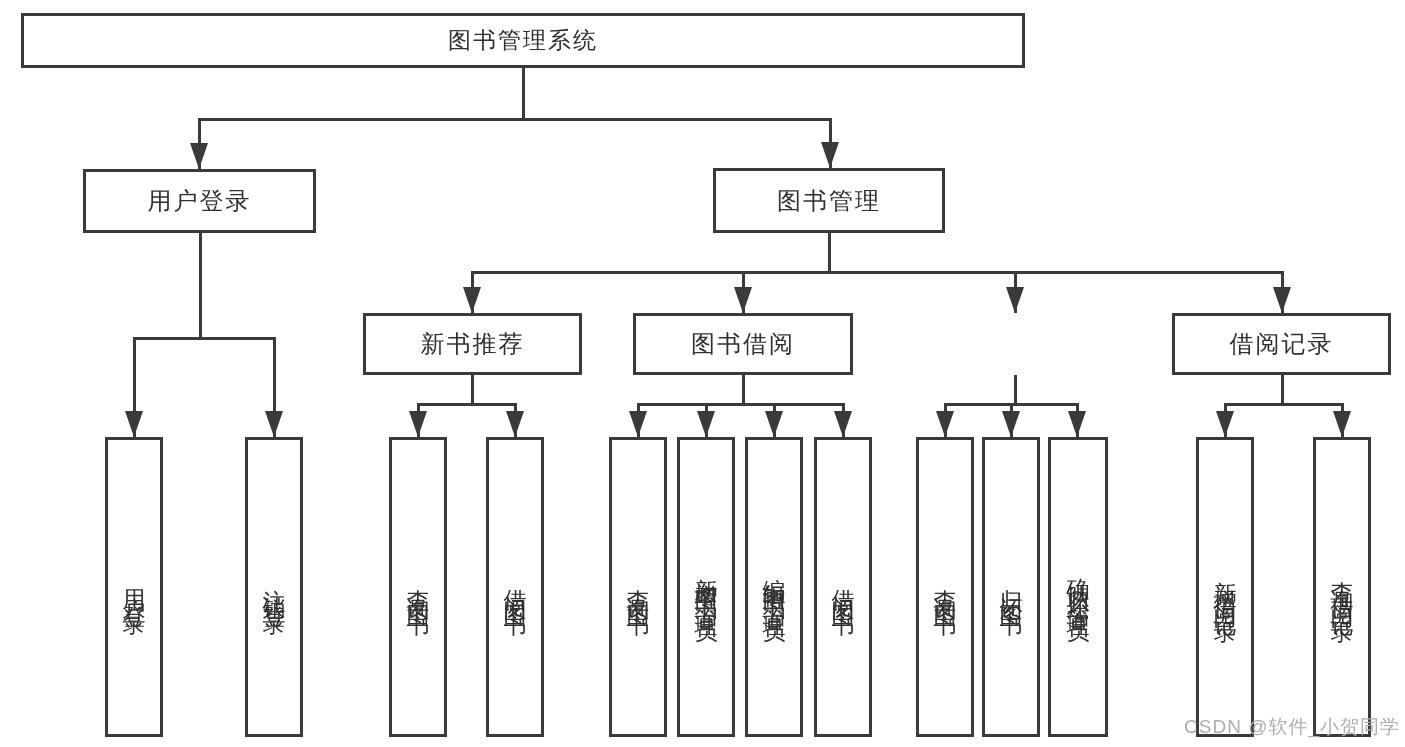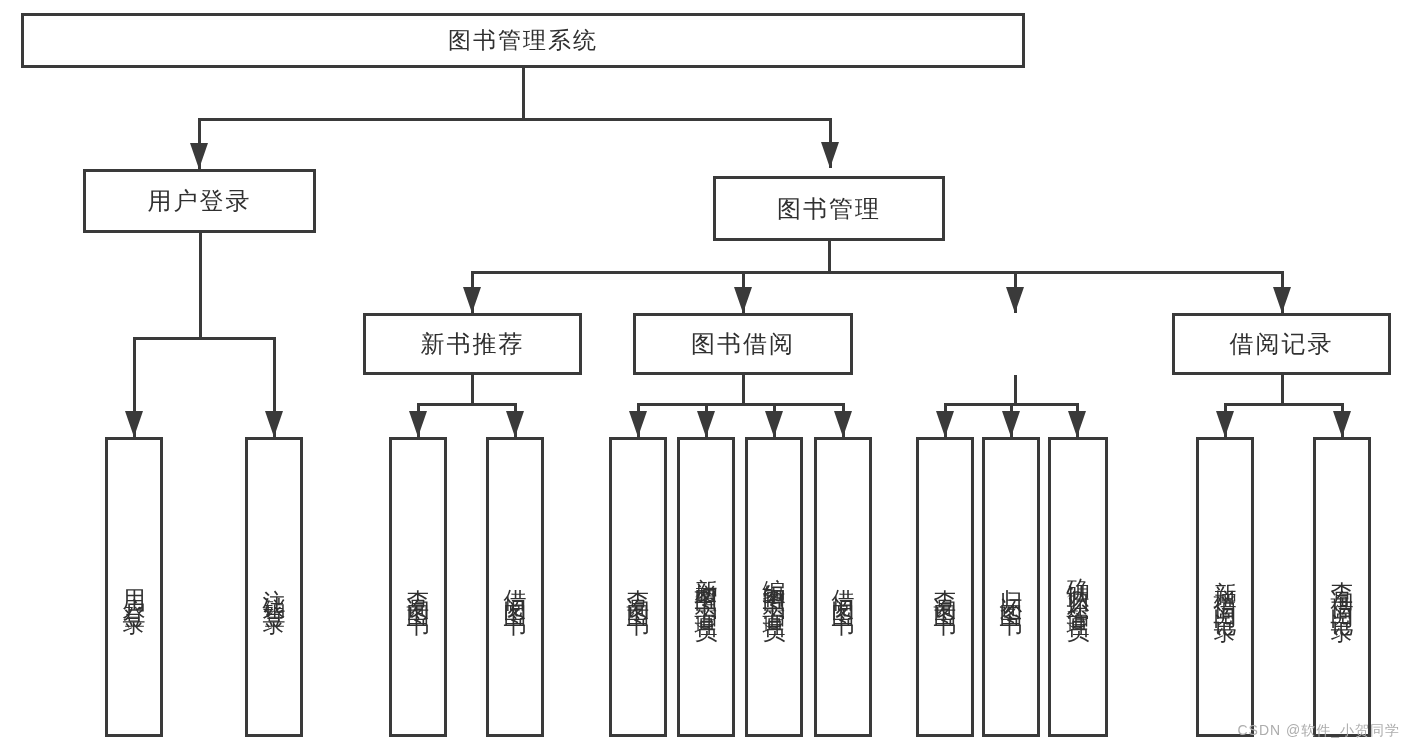--- a/index.html
+++ b/index.html
@@ -47,21 +47,21 @@
   .line-v,.line-h{position:absolute;background:var(--line);z-index:1;}
   .arrow{
     position:absolute;width:0;height:0;z-index:1;
     border-left:9px solid transparent;
     border-right:9px solid transparent;
     border-top:26px solid var(--line);
   }
   .watermark{
     position:absolute;
     right:5px;bottom:7px;
-    font-size:14px;
+    font-size:19px;
     letter-spacing:1px;
     color:var(--wm);
     z-index:10;
     white-space:nowrap;
   }
 </style>
 </head>
 <body>
 
 <div class="canvas">
@@ -121,21 +121,21 @@
       <div class="arrow" style="left: 1333px; top: 411px;"></div>
     </div>
 
   <div class="box" style="left:21px;top:13px;width:1004px;height:55px;">
     <span class="hlabel root-label">图书管理系统</span>
   </div>
 
   <div class="box" style="left:83px;top:169px;width:233px;height:64px;">
     <span class="hlabel">用户登录</span>
   </div>
-  <div class="box" style="left:713px;top:176px;width:232px;height:65px;">
+  <div class="box" style="left:713px;top:168px;width:232px;height:65px;">
     <span class="hlabel">图书管理</span>
   </div>
 
   <div class="box" style="left:633px;top:313px;width:220px;height:62px;">
     <span class="hlabel">图书借阅</span>
   </div>
   <div class="box" style="left:363px;top:313px;width:219px;height:62px;">
     <span class="hlabel">新书推荐</span>
   </div>
   <div class="box" style="left:1172px;top:313px;width:219px;height:62px;">

